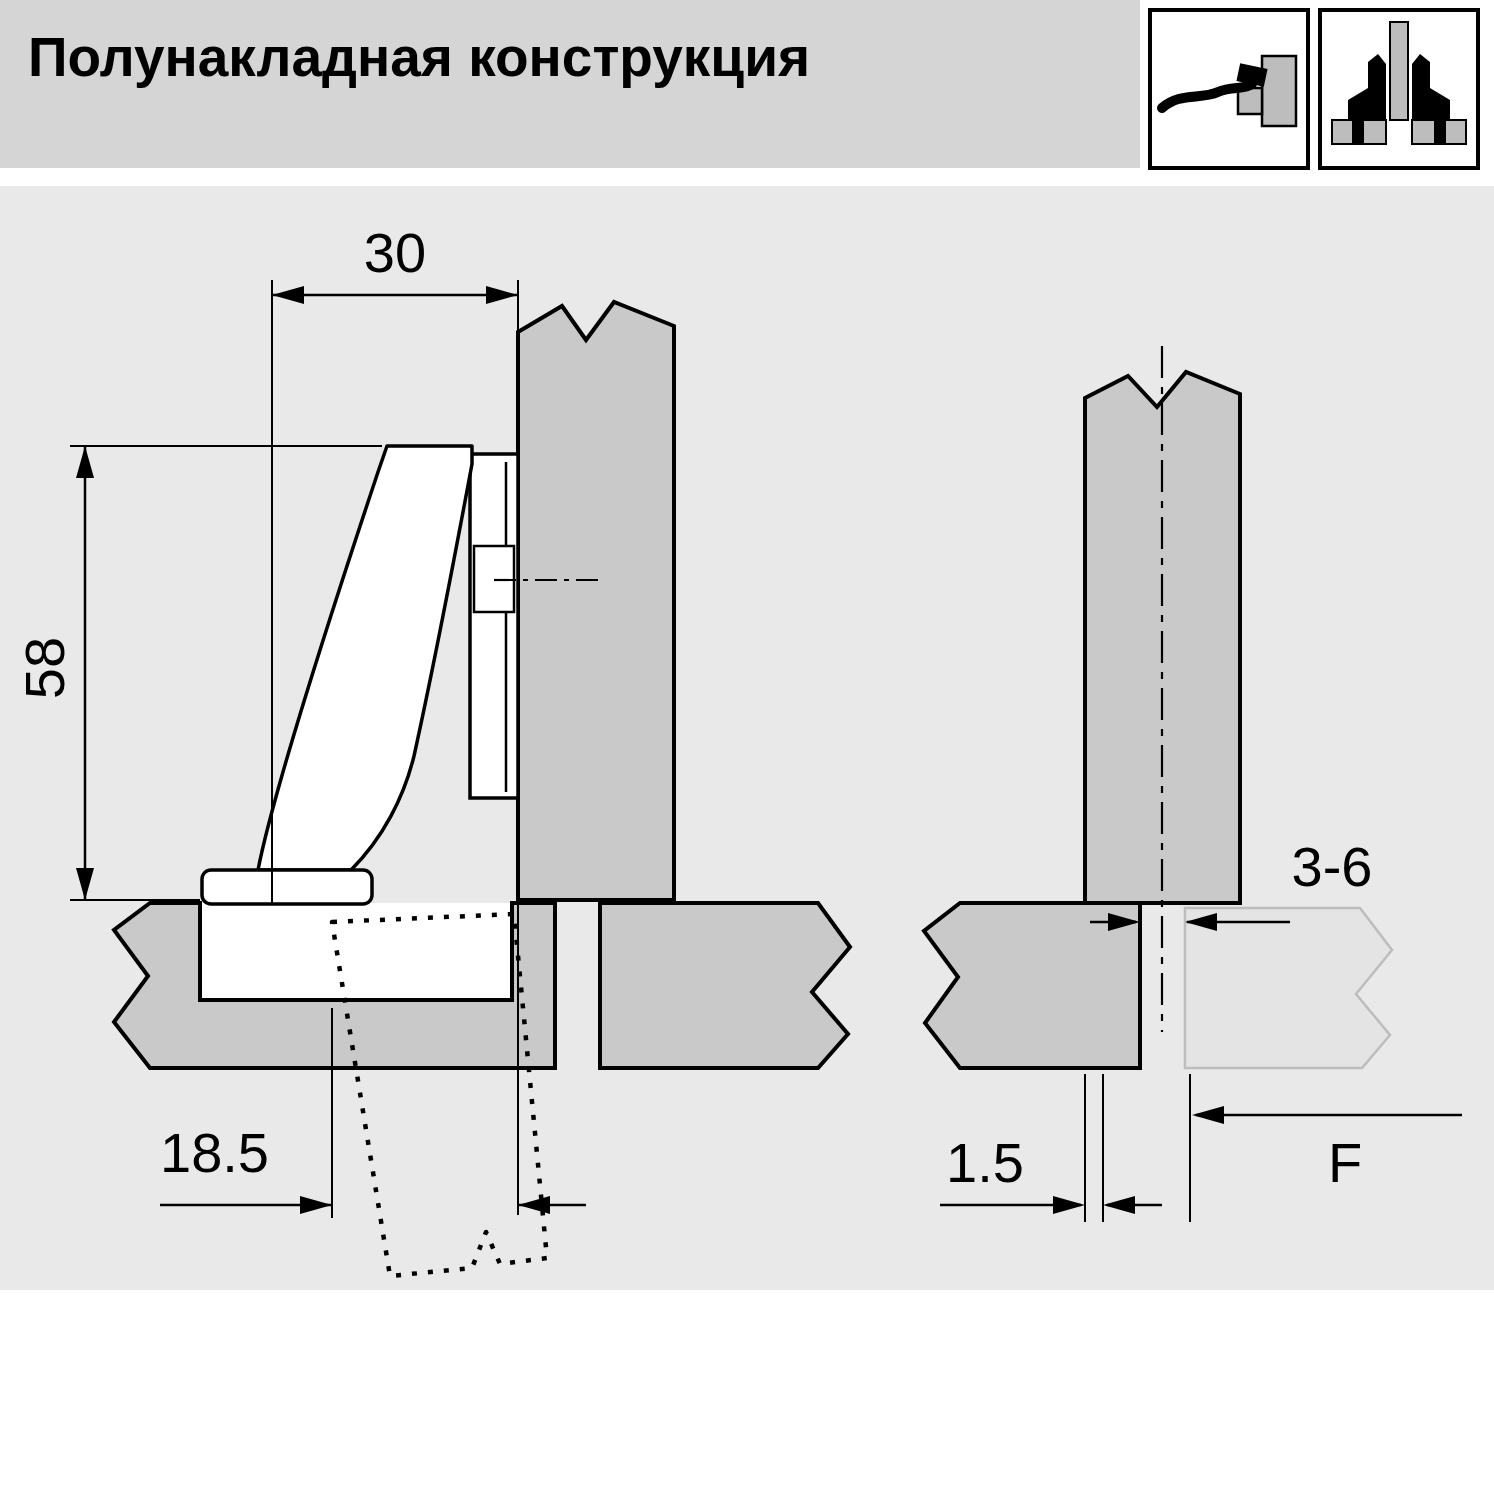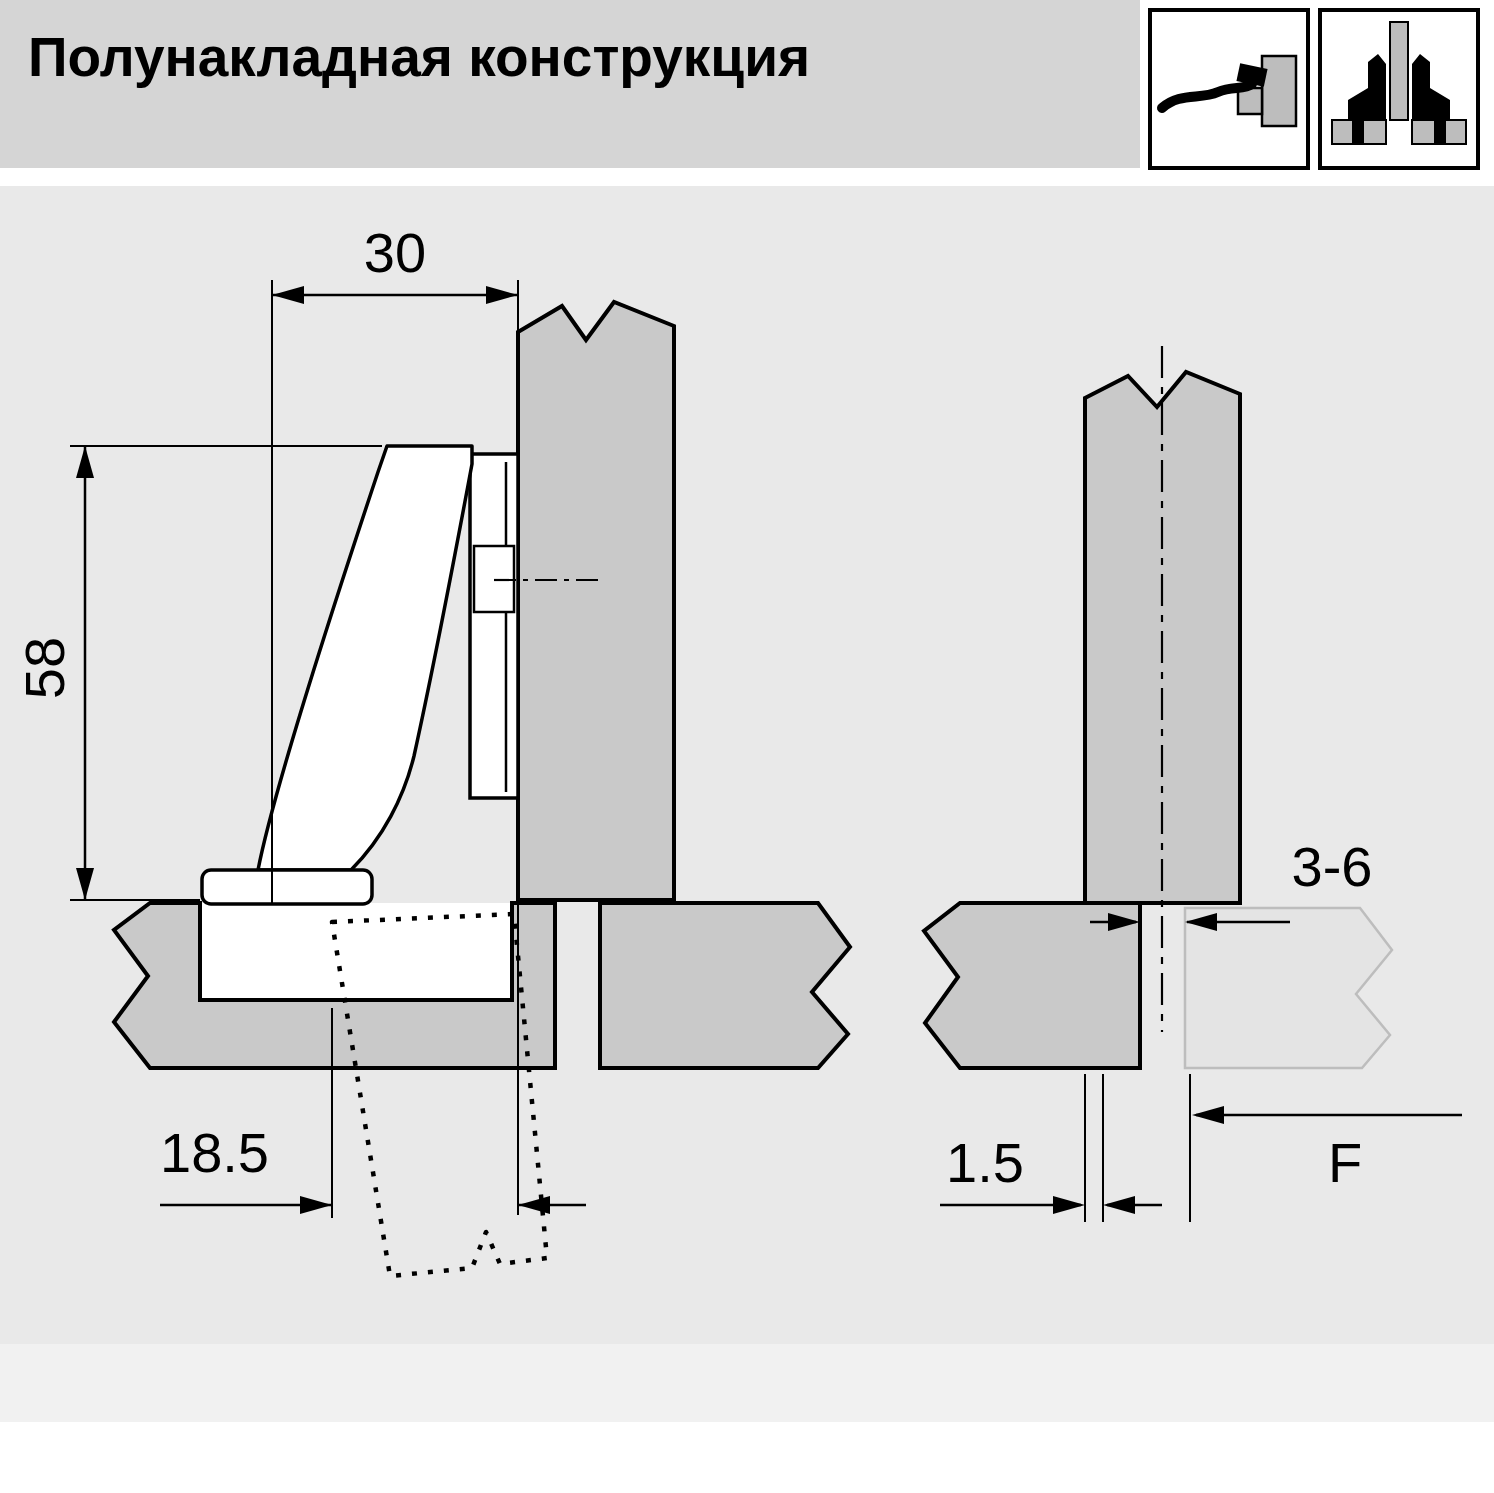--- a/index.html
+++ b/index.html
@@ -1,16 +1,16 @@
 <!DOCTYPE html>
 <html><head>
 <meta charset="utf-8">
 <style>
   html,body{margin:0;padding:0;background:#ffffff;}
-  .page{position:relative;width:1494px;height:1493px;overflow:hidden;
+  .page{position:relative;width:1494px;height:1290px;overflow:hidden;
         font-family:"Liberation Sans",sans-serif;background:#0369a1;}
   svg{display:block;}
   .title-text{font-family:"Liberation Sans",sans-serif;font-size:55px;font-weight:700;fill:#000;}
   .dim-text{font-family:"Liberation Sans",sans-serif;font-size:56px;fill:#000;}
 </style>
 </head>
 <body>
 
 <div class="page">
 <svg width="1494" height="1493" viewBox="0 0 1494 1493" xmlns="http://www.w3.org/2000/svg">

